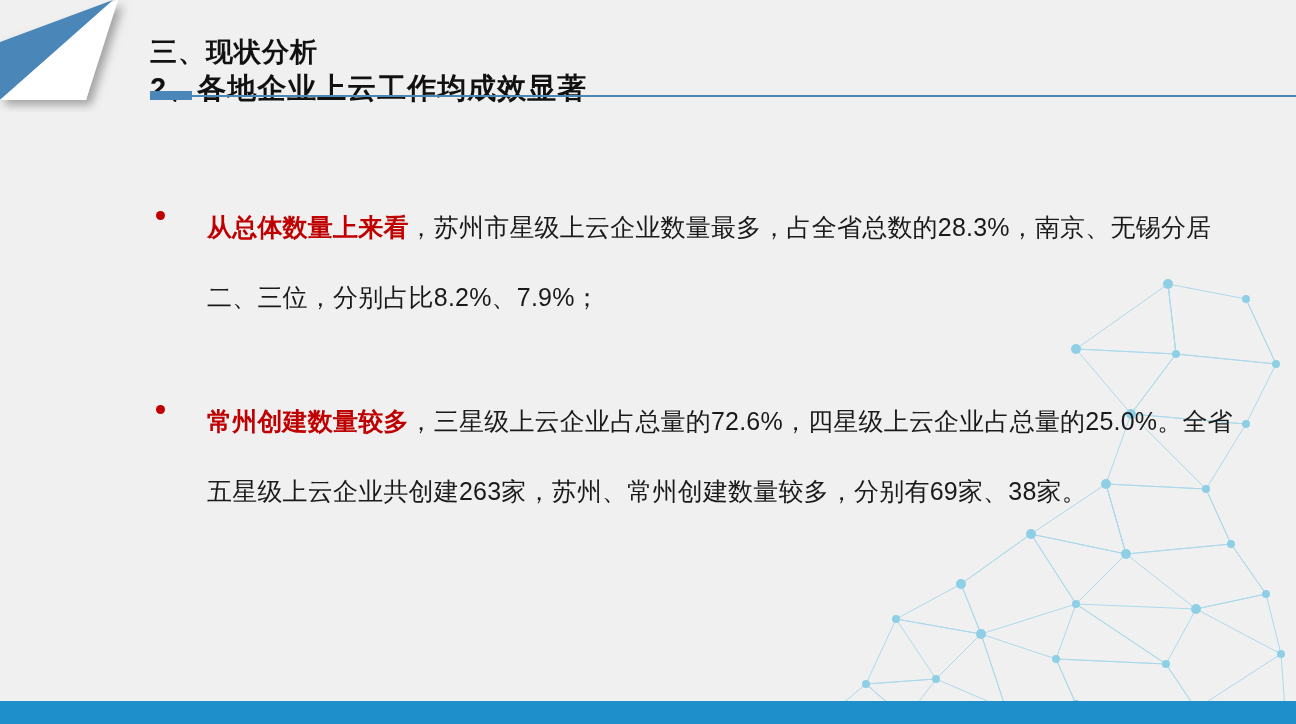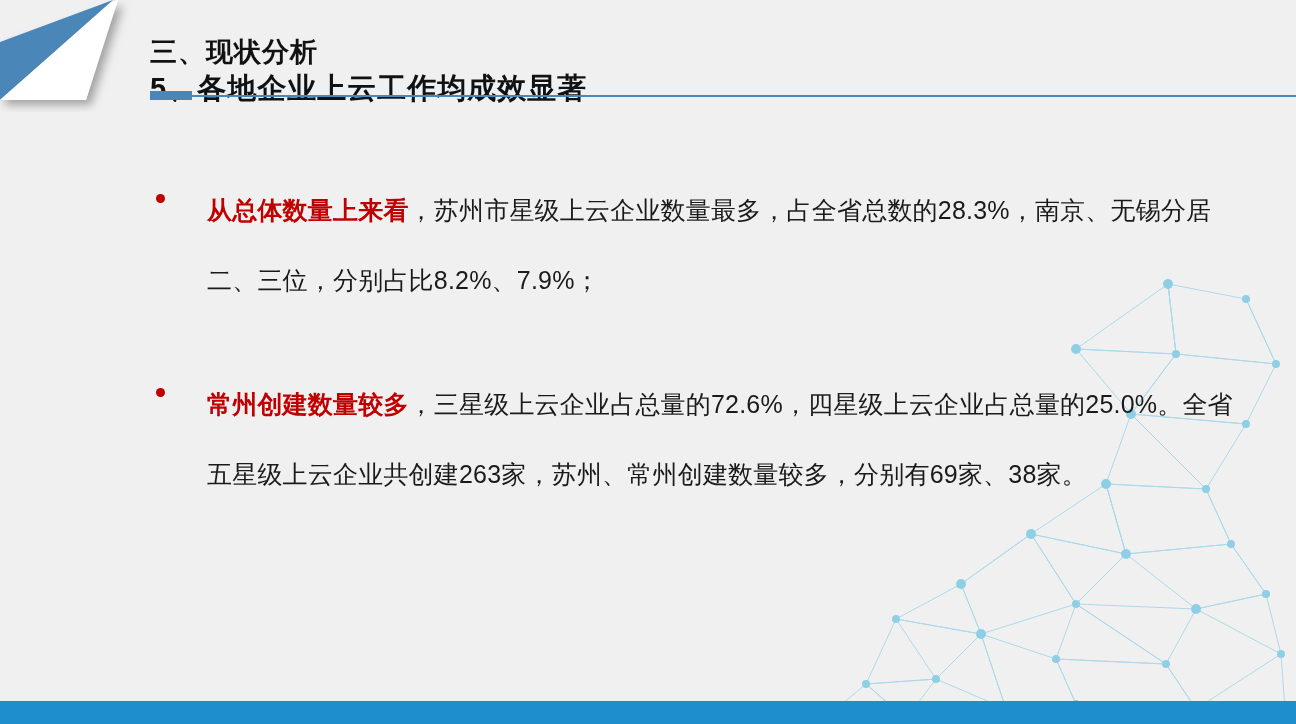--- a/index.html
+++ b/index.html
@@ -84,21 +84,21 @@
     top: 91px;
     width: 42px;
     height: 9px;
     background: #4a86b8;
   }
 
   
   .body-area {
     position: absolute;
     left: 150px;
-    top: 175px;
+    top: 192px;
     width: 1090px;
   }
   .bullet-row {
     position: relative;
     margin-bottom: 6px;
   }
   .bullet-dot {
     position: absolute;
     left: 6px;
     top: 19px;
@@ -219,21 +219,21 @@
       </defs>
       <g filter="url(#mk-shadow)">
         <polygon points="118,0 0,42 0,100 86,100" fill="#ffffff"></polygon>
       </g>
       <polygon points="113,0 0,42 0,100" fill="#4a86b8"></polygon>
       <polygon points="112,2 0,100 86,100" fill="#ffffff"></polygon>
     </svg>
 
     <div class="title-block">
       <div class="title-line1">三、现状分析</div>
-      <div class="title-line2">5、各地企业上云工作均成效显著</div>
+      <div class="title-line2">2、各地企业上云工作均成效显著</div>
     </div>
 
     <div class="title-rule"></div>
     <div class="title-rule-thick"></div>
   </div>
 
   <div class="body-area">
 
     <div class="bullet-row">
       <div class="bullet-dot"></div>

